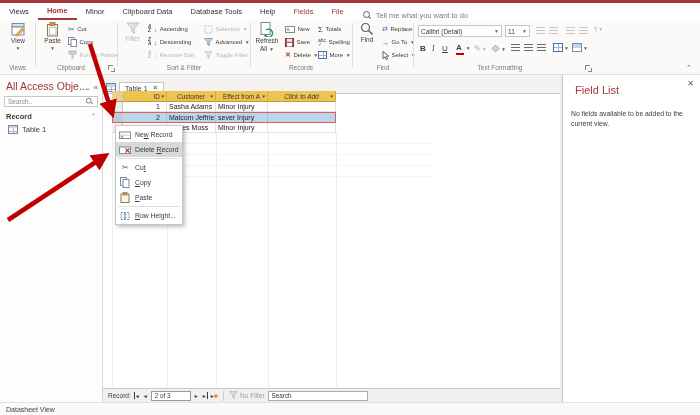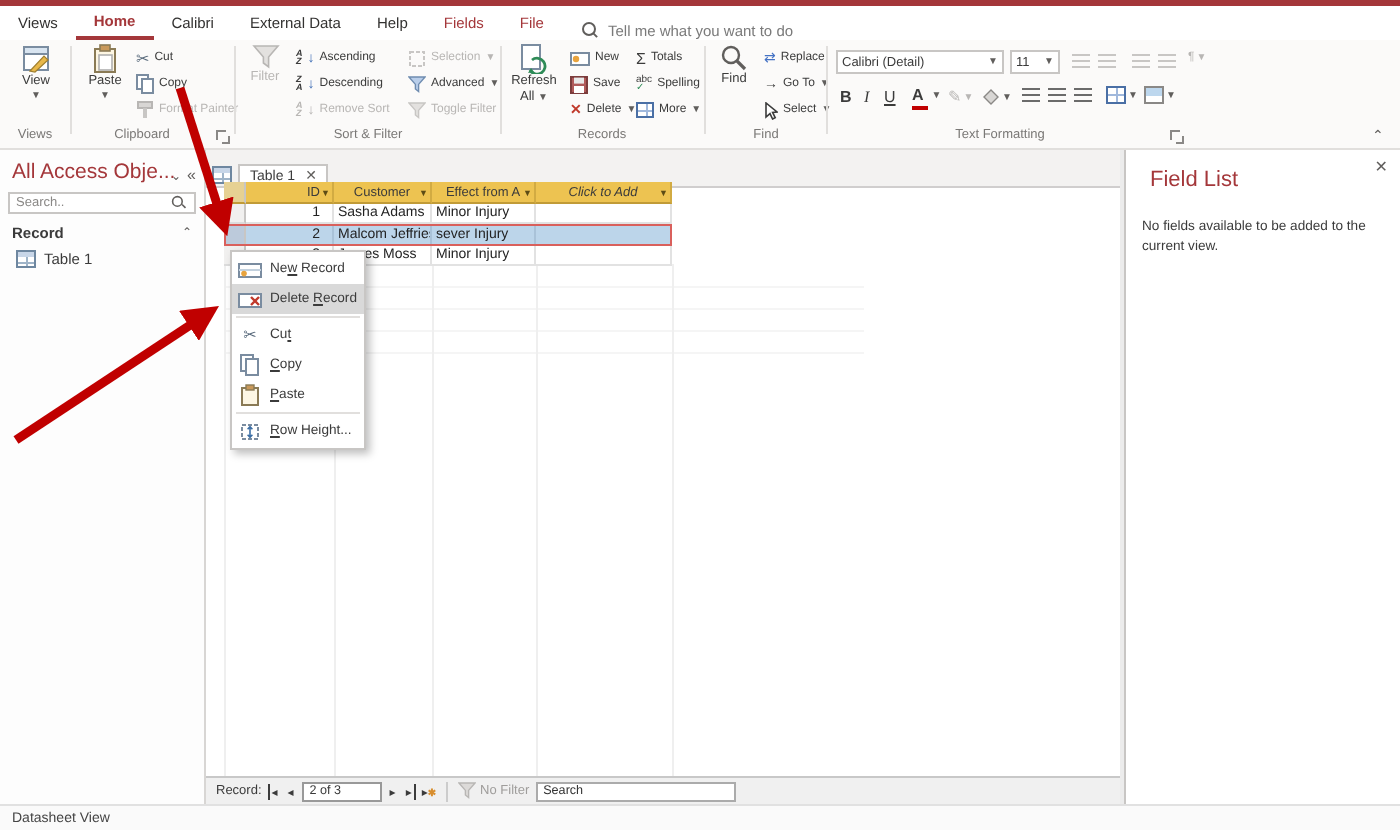--- a/index.html
+++ b/index.html
@@ -120,22 +120,23 @@
   .arrows { left:0; top:0; width:700px; height:415px; z-index:90; pointer-events:none; }
 </style>
 </head>
 <body>
 
 <div class="abs title-accent"></div>
 
 <div class="abs tabs-row">
   <span class="rtab">Views</span>
   <span class="rtab active">Home</span>
-  <span class="rtab">Calibri</span>
-  <span class="rtab">External Data</span>
+  <span class="rtab">Minor</span>
+  <span class="rtab">Clipboard Data</span>
+  <span class="rtab">Database Tools</span>
   <span class="rtab">Help</span>
   <span class="rtab contextual">Fields</span>
   <span class="rtab contextual">File</span>
   <span class="tellme">
     <span class="mag"></span>
     <span>Tell me what you want to do</span>
   </span>
 </div>
 
 <div class="abs ribbon">

